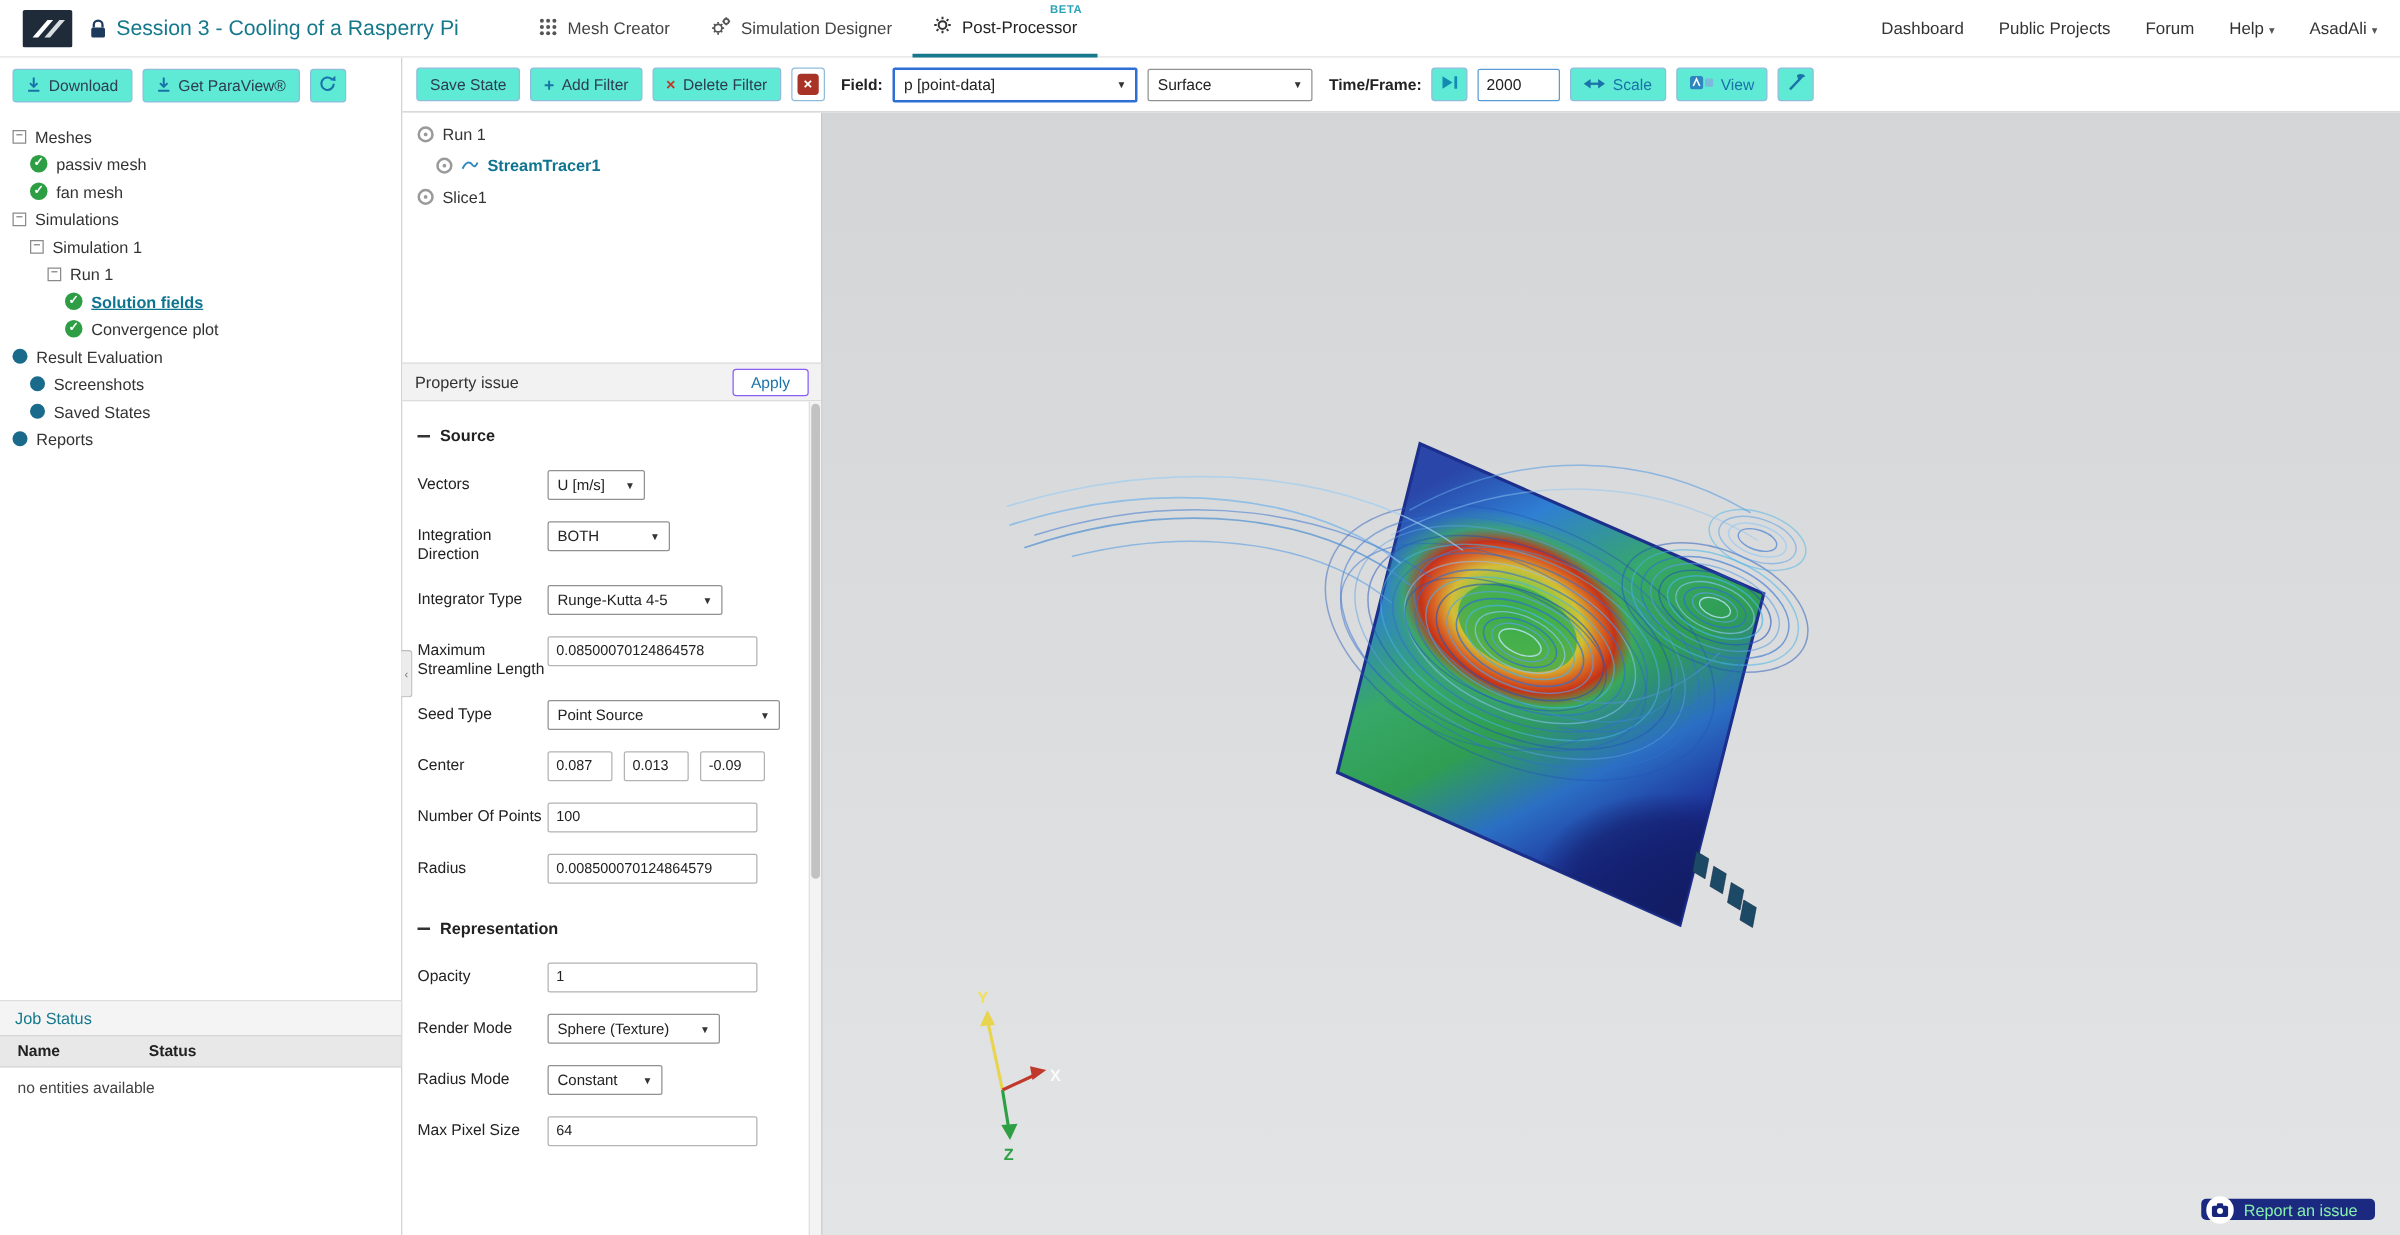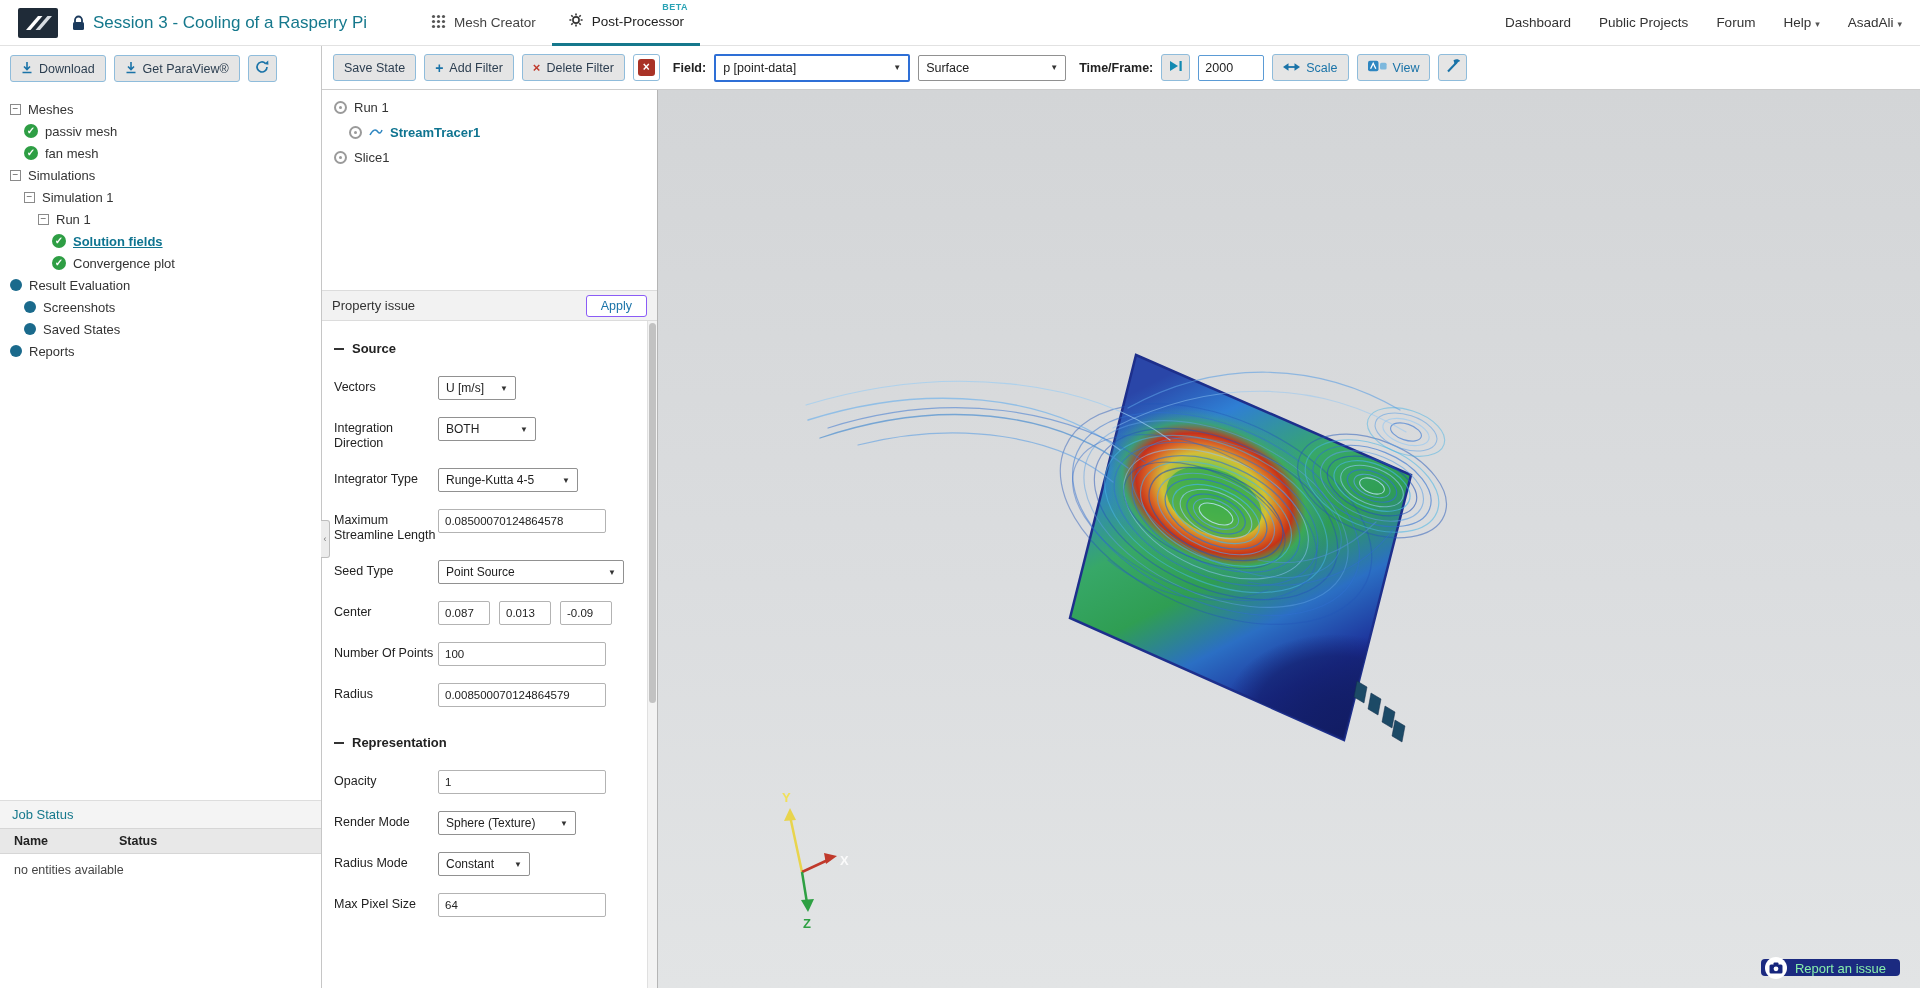--- a/index.html
+++ b/index.html
@@ -14,21 +14,21 @@
 .tab{display:flex;align-items:center;gap:8px;padding:0 16px;font-size:13.5px;color:#444;position:relative;cursor:pointer;white-space:nowrap}
 .tab.active{border-bottom:3px solid #15788c;color:#222}
 .beta{position:absolute;top:2px;right:12px;font-size:9px;color:#2aa3b5;letter-spacing:.5px;font-weight:bold}
 .topnav{margin-left:auto;display:flex;align-items:flex-start;gap:28px;font-size:13.5px;color:#333}
 .nav-item{cursor:pointer;white-space:nowrap}
 .caret{font-size:9px;color:#555;margin-left:4px}
 
 
 #sidebar{position:absolute;left:0;top:46px;width:322px;bottom:0;background:#fff;border-right:1px solid #c6c6c6;z-index:20}
 .side-toolbar{display:flex;align-items:center;gap:8px;padding:9px 10px 8px}
-.btn{display:inline-flex;align-items:center;gap:6px;background:#e5e5e5;border:1px solid #8fbcdb;border-radius:3px;height:27px;padding:0 10px;font-size:12.5px;color:#2c3e50;cursor:pointer;white-space:nowrap}
+.btn{display:inline-flex;align-items:center;gap:6px;background:#5eead4;border:1px solid #8fbcdb;border-radius:3px;height:27px;padding:0 10px;font-size:12.5px;color:#2c3e50;cursor:pointer;white-space:nowrap}
 .sq{width:29px;justify-content:center;padding:0}
 .tree{padding-top:8px}
 .trow{display:flex;align-items:center;gap:7px;height:22px;font-size:13px;color:#333;cursor:pointer}
 .lvl0{padding-left:10px}.lvl1{padding-left:24px}.lvl2{padding-left:38px}.lvl3{padding-left:52px}
 .t-collapse{width:11px;height:11px;border:1px solid #8a8a8a;color:#555;font-size:10px;line-height:8px;text-align:center;background:#fff;flex:none}
 .t-check{width:14px;height:14px;border-radius:50%;background:#2e9e44;color:#fff;font-size:10px;line-height:14px;text-align:center;flex:none;font-weight:bold}
 .t-dot{width:12px;height:12px;border-radius:50%;background:#1a6a8c;flex:none}
 .trow.sel .t-label{color:#0f7490;font-weight:bold;text-decoration:underline}
 .job-status{position:absolute;left:0;right:0;top:754px}
 .js-title{height:28px;background:#f4f4f4;border-top:1px solid #ddd;display:flex;align-items:center;padding:0 12px;font-size:13px;color:#15788c}
@@ -38,21 +38,21 @@
 
 
 #ftoolbar{position:absolute;left:322px;top:46px;right:0;height:44px;background:#fff;border-bottom:1px solid #cdcdcd;display:flex;align-items:center;gap:8px;padding:0 11px;z-index:25}
 .icon-plus{color:#1a73a8;font-weight:bold;font-size:14px;line-height:1}
 .icon-x{color:#c0392b;font-weight:bold;font-size:13px;line-height:1}
 .clear-btn{width:27px;height:27px;border:1px solid #8fbcdb;border-radius:3px;background:#fff;display:flex;align-items:center;justify-content:center;cursor:pointer}
 .clear-inner{width:17px;height:17px;background:#a93226;border-radius:3px;color:#fff;font-size:12px;line-height:16px;text-align:center;font-weight:bold}
 .flabel{font-size:12.5px;font-weight:bold;color:#222;margin-left:5px;white-space:nowrap}
 .select{display:inline-flex;align-items:center;justify-content:space-between;background:#fff;border:1px solid #919191;border-radius:2px;height:26px;padding:0 7px;font-size:12.5px;color:#222;cursor:pointer;gap:0;white-space:nowrap}
 .field-select{border:2px solid #2e6fd6;width:196px;height:28px}
-.rep-select{width:148px}
+.rep-select{width:132px}
 .sel-arrow{font-size:8px;color:#333}
 .time-input{width:66px;height:26px;border:1px solid #5b9bd5;border-radius:2px;padding:0 6px;font-size:12.5px;color:#222}
 .tool-text{color:#1a73a8;font-size:12.5px}
 
 
 #middle{position:absolute;left:322px;top:90px;width:336px;bottom:0;background:#fff;border-right:1px solid #b5b5b5;z-index:20}
 .pipeline{height:200px;padding-top:5px;position:relative}
 .pipe-row{display:flex;align-items:center;gap:7px;height:25px;padding-left:12px;font-size:13px;color:#333;cursor:pointer}
 .pipe-row.child{padding-left:27px}
 .eye{width:13px;height:13px;border-radius:50%;border:2px solid #9a9a9a;position:relative;flex:none}
@@ -108,20 +108,31 @@
               <circle cx="12.5" cy="2.5" r="1.6"></circle>
               <circle cx="2.5" cy="7.5" r="1.6"></circle>
               <circle cx="7.5" cy="7.5" r="1.6"></circle>
               <circle cx="12.5" cy="7.5" r="1.6"></circle>
               <circle cx="2.5" cy="12.5" r="1.6"></circle>
               <circle cx="7.5" cy="12.5" r="1.6"></circle>
               <circle cx="12.5" cy="12.5" r="1.6"></circle>
             </g>
           </svg></span>
       <span>Mesh Creator</span>
+    </div>
+    <div class="tab">
+      <span><svg width="17" height="16" viewBox="0 0 17 16">
+            <g stroke="#555" stroke-width="1.4" fill="none">
+              <circle cx="6.5" cy="9.5" r="3"></circle>
+              <path d="M6.5 4.5 V6 M6.5 13 V14.8 M1.7 9.5 H3.3 M9.7 9.5 H11.3 M3.2 6.2 L4.3 7.3 M8.7 11.7 L9.8 12.8 M9.8 6.2 L8.7 7.3 M4.3 11.7 L3.2 12.8"></path>
+              <circle cx="13" cy="4" r="2"></circle>
+              <path d="M13 0.8 V1.8 M13 6.2 V7.2 M9.9 4 H10.9 M15.1 4 H16.1"></path>
+            </g>
+          </svg></span>
+      <span>Simulation Designer</span>
     </div>
     <div class="tab active">
       <span class="beta">BETA</span>
       <span><svg width="16" height="16" viewBox="0 0 16 16">
             <g stroke="#333" stroke-width="1.6" fill="none">
               <circle cx="8" cy="8" r="3.1"></circle>
               <path d="M8 1.4 V3.4 M8 12.6 V14.6 M1.4 8 H3.4 M12.6 8 H14.6 M3.3 3.3 L4.7 4.7 M11.3 11.3 L12.7 12.7 M12.7 3.3 L11.3 4.7 M4.7 11.3 L3.3 12.7"></path>
             </g>
           </svg></span>
       <span>Post-Processor</span>

